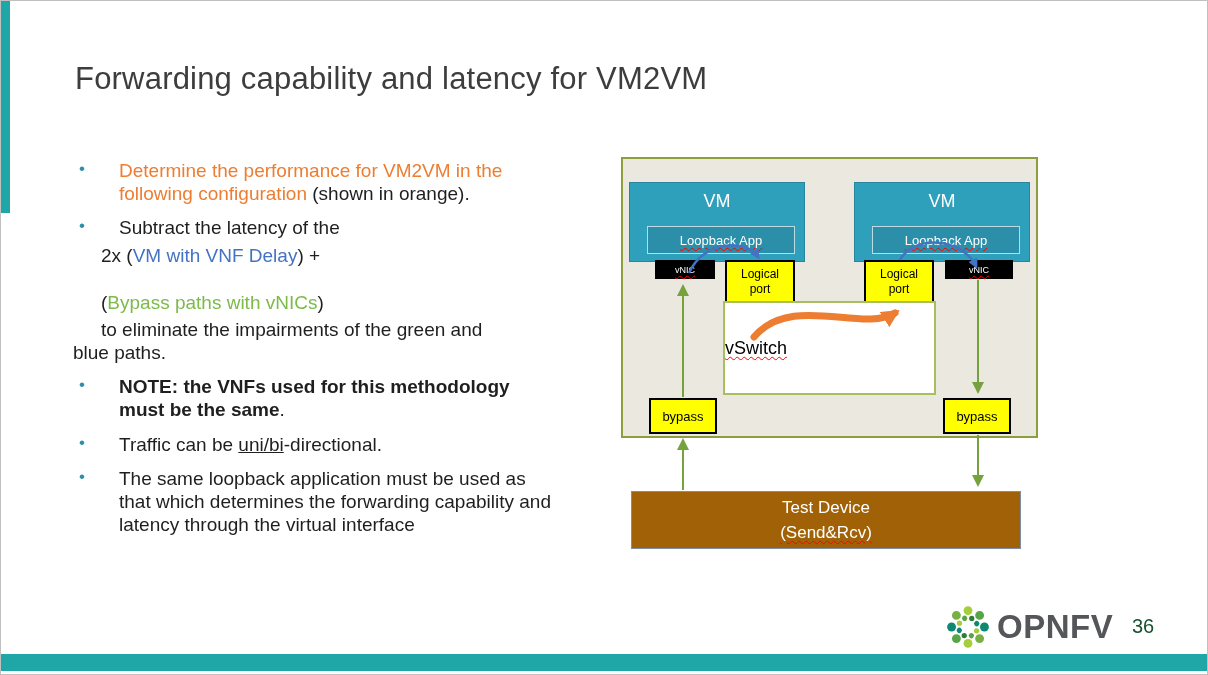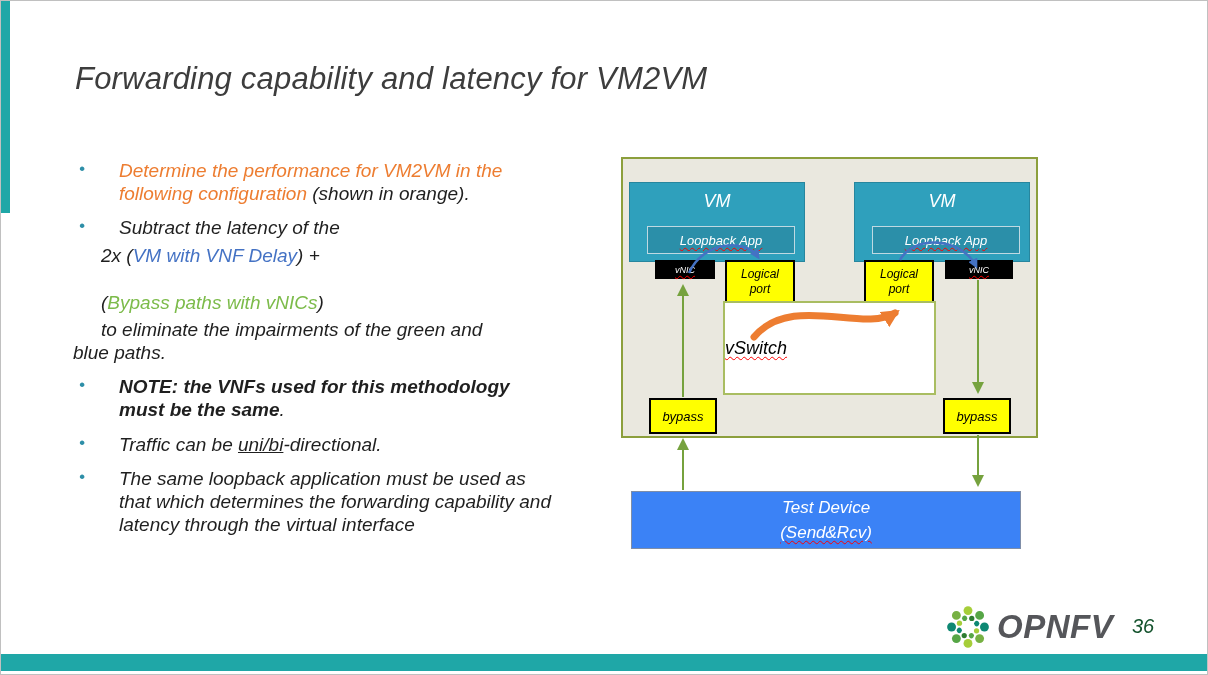--- a/index.html
+++ b/index.html
@@ -1,19 +1,19 @@
 <!DOCTYPE html>
 <html><head>
 <meta charset="utf-8">
 <style>
   html,body{margin:0;padding:0;background:#fff;}
   .slide{
     position:relative;width:1208px;height:675px;background:#ffffff;
     border:1px solid #c0c0c0;box-sizing:border-box;overflow:hidden;
-    font-family:"Liberation Sans",sans-serif;color:#1f1f1f;font-style:italic;
+    font-family:"Liberation Sans",sans-serif;color:#1f1f1f;
   }
   .left-accent{position:absolute;left:0;top:0;width:9px;height:212px;background:#1fa7a7;}
   .bottom-accent{position:absolute;left:0;right:0;bottom:3px;height:17px;background:#1fa7a7;}
   .title{
     position:absolute;left:74px;top:60px;margin:0;font-size:31px;font-weight:400;
     color:#3d3d3d;letter-spacing:0.2px;
   }
   
   .bullets{position:absolute;left:72px;top:158px;width:478px;font-size:19px;line-height:1.22;}
   .bullet{position:relative;padding-left:46px;margin-bottom:11px;}
@@ -47,21 +47,21 @@
     display:flex;align-items:center;justify-content:center;text-align:center;}
   .port span{white-space:pre-line;}
   .port-left{left:724px;top:259px;width:70px;height:43px;}
   .port-right{left:863px;top:259px;width:70px;height:43px;}
   .vswitch{left:722px;top:300px;width:213px;height:94px;background:#ffffff;border:2px solid #a9bd61;
     display:flex;align-items:center;justify-content:flex-start;font-size:18px;color:#000;}
   .bypass{background:#ffff00;border:2px solid #000;color:#000;font-size:13px;
     display:flex;align-items:center;justify-content:center;}
   .bypass-left{left:648px;top:397px;width:68px;height:36px;}
   .bypass-right{left:942px;top:397px;width:68px;height:36px;}
-  .test-device{left:630px;top:490px;width:390px;height:58px;background:#3b82f6;border:1px solid #7f8ea8;
+  .test-device{left:630px;top:490px;width:390px;height:58px;background:#a16207;border:1px solid #7f8ea8;
     color:#fff;font-size:17px;text-align:center;display:flex;flex-direction:column;
     align-items:center;justify-content:center;line-height:1.5;}
   .overlay{position:absolute;left:0;top:0;pointer-events:none;}
   
   .logo{position:absolute;left:944px;top:603px;display:flex;align-items:center;}
   .logo-text{font-size:33px;font-weight:700;color:#55565a;letter-spacing:0.5px;margin-left:6px;}
   .page-num{position:absolute;left:1131px;top:614px;font-size:20px;color:#14532d;}
 </style>
 </head>
 <body>

